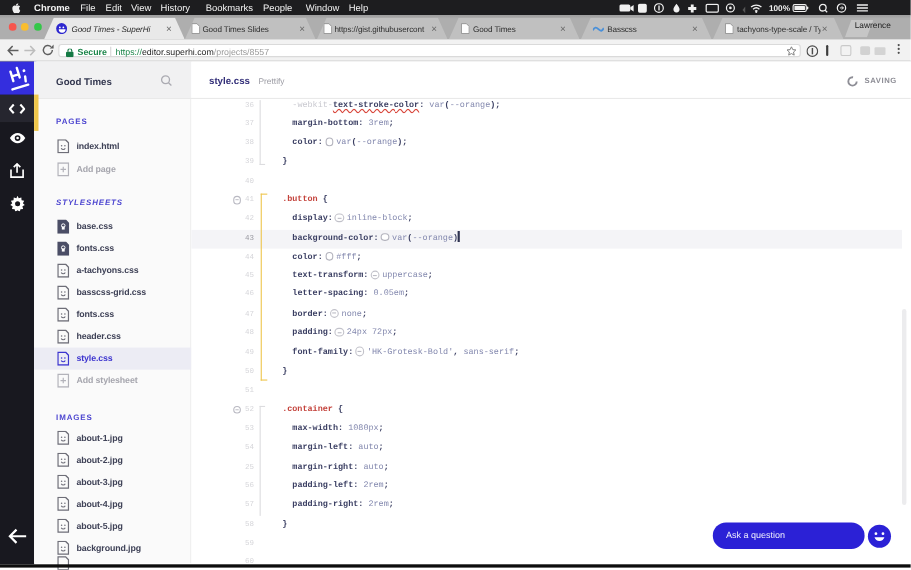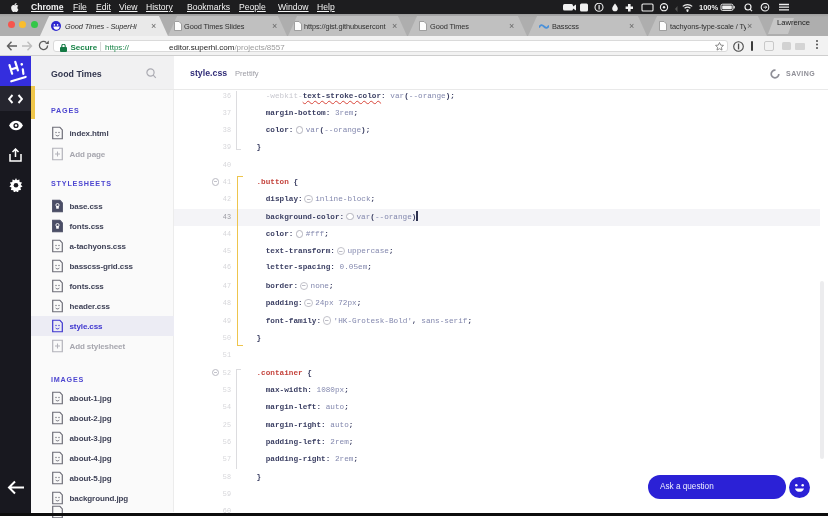--- a/index.html
+++ b/index.html
@@ -2,21 +2,21 @@
 <html><head>
 <meta charset="utf-8">
 <style>
   * { margin:0; padding:0; box-sizing:border-box; }
   html,body { width:828px; height:518px; overflow:hidden; background:#fff; }
   body { font-family:"Liberation Sans", sans-serif; position:relative; }
   .abs { position:absolute; }
 
   
   #menubar { position:absolute; left:0; top:0; width:828px; height:13.5px; background:#1d1d1f; color:#fff; }
-  #menubar .m { position:absolute; top:0; height:16px; line-height:14px; font-size:8.6px; color:#f2f2f2;text-decoration:underline; }
+  #menubar .m { position:absolute; top:0; height:16px; line-height:14px; font-size:8.6px; color:#f2f2f2; }
 
   
   #tabstrip { position:absolute; left:0; top:13.5px; width:828px; height:22.5px; background:linear-gradient(#9d9d9d 0, #aeaeae 3px); }
   .tl { position:absolute; top:7px; width:7px; height:7px; border-radius:50%; }
   .tab { position:absolute; top:2.5px; height:20px; clip-path:polygon(9px 0, calc(100% - 9px) 0, 100% 100%, 0 100%); }
   .tab .ti { position:absolute; top:5.5px; font-size:7.4px; letter-spacing:-0.1px; color:#2e2e2e; white-space:nowrap; overflow:hidden; }
   .tab .tx { position:absolute; top:4.5px; font-size:9px; color:#666; }
 
   
   #toolbar { position:absolute; left:0; top:36px; width:828px; height:19.5px; background:#f2f2f2; border-bottom:1px solid #cecece; }
@@ -163,21 +163,21 @@
       <path d="M10.8 0.4v3.6H7.2z" fill="#5f5f5f"></path>
     </svg>
 </div>
 <div id="urlfield">
   <svg class="abs" style="left:6.5px;top:2.5px" width="7" height="8" viewBox="0 0 7 8">
       <rect x="0" y="3" width="7" height="5" rx="1" fill="#157a45"></rect>
       <path d="M1.8 3V2a1.7 1.7 0 013.4 0v1" fill="none" stroke="#157a45" stroke-width="1.1"></path>
     </svg>
   <span class="abs" style="left:17px;top:1.5px;font-size:8px;font-weight:bold;color:#1b8549;">Secure</span>
   <span class="abs" style="left:46px;top:0px;font-size:9px;color:#c9c9c9;">|</span>
-  <span class="abs" style="left:51.5px;top:1.5px;font-size:8px;color:#1b8549;">https://<span style="color:#1f1f1f;margin-left:40px;">editor.superhi.com</span><span style="color:#9b9b9b;">/projects/8557</span></span>
+  <span class="abs" style="left:51.5px;top:1.5px;font-size:8px;color:#1b8549;">https://<span style="color:#1f1f1f;">editor.superhi.com</span><span style="color:#9b9b9b;">/projects/8557</span></span>
   <svg class="abs" style="left:661px;top:1.2px" width="9" height="9" viewBox="0 0 9 9">
       <path d="M4.5 0.5l1.2 2.6 2.8.3-2.1 1.9.6 2.8-2.5-1.4L2 8.1l.6-2.8L.5 3.4l2.8-.3z" fill="none" stroke="#7e7e7e" stroke-width=".9"></path>
     </svg>
 </div>
 
 <svg class="abs" style="left:733px;top:40.5px" width="11" height="11" viewBox="0 0 11 11">
     <circle cx="5.5" cy="5.5" r="4.8" fill="none" stroke="#4a4a4a" stroke-width="1.1"></circle>
     <rect x="4.9" y="2.6" width="1.3" height="5.8" fill="#4a4a4a"></rect>
   </svg>
 <div class="abs" style="left:750.5px;top:41px;width:2.6px;height:9.5px;background:#3c3c3c;border-radius:1px;"></div>
@@ -247,21 +247,21 @@
       <span class="fn">index.html</span>
     </div>
   <div class="frow gray" style="top:88px;width:143px;">
       <svg width="11" height="13" viewBox="0 0 11 13">
         <path d="M.7.7h9.6v11.6H.7z" fill="none" stroke="#b3b3ba" stroke-width="1.2"></path>
         <path d="M5.5 4v5M3 6.5h5" stroke="#b3b3ba" stroke-width="1.1"></path>
       </svg>
       <span class="fn">Add page</span>
     </div>
 
-  <span class="sect" style="top:123px;">STYLESHEETS</span>
+  <span class="sect" style="top:123px;font-style:italic;">STYLESHEETS</span>
   <div class="frow" style="top:140.5px;width:143px;">
       <svg width="11" height="13" viewBox="0 0 11 13">
         <path d="M.7.7h7L10.3 3.4v8.9H.7z" fill="#4b4e66" stroke="#4b4e66" stroke-width="1.2"></path>
         <circle cx="5.5" cy="5.6" r="1.6" fill="none" stroke="#fff" stroke-width=".9"></circle>
         <rect x="4.2" y="6.4" width="2.6" height="2.8" fill="#fff"></rect>
       </svg>
       <span class="fn">base.css</span>
     </div>
   <div class="frow" style="top:160.5px;width:143px;">
       <svg width="11" height="13" viewBox="0 0 11 13">

